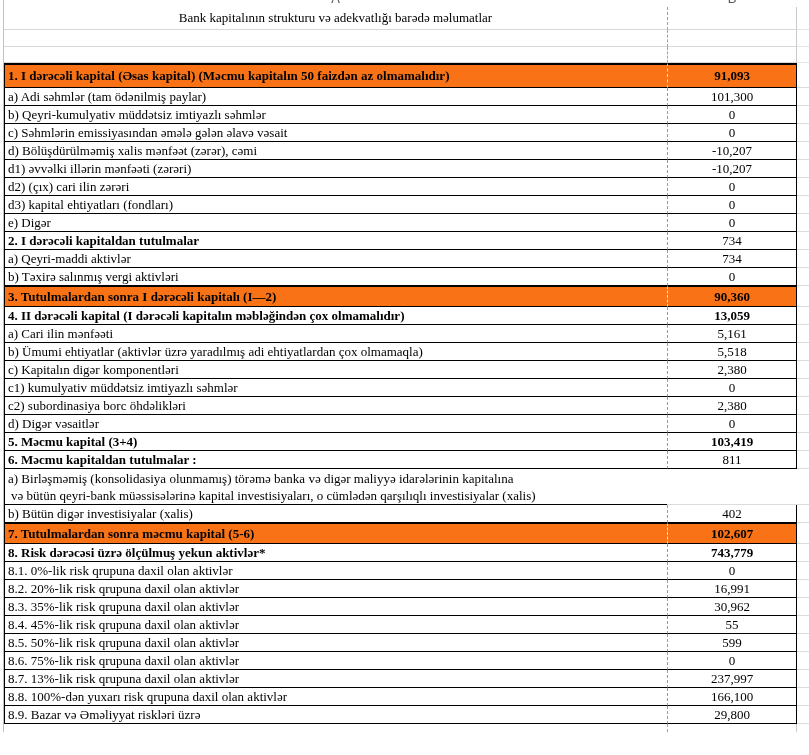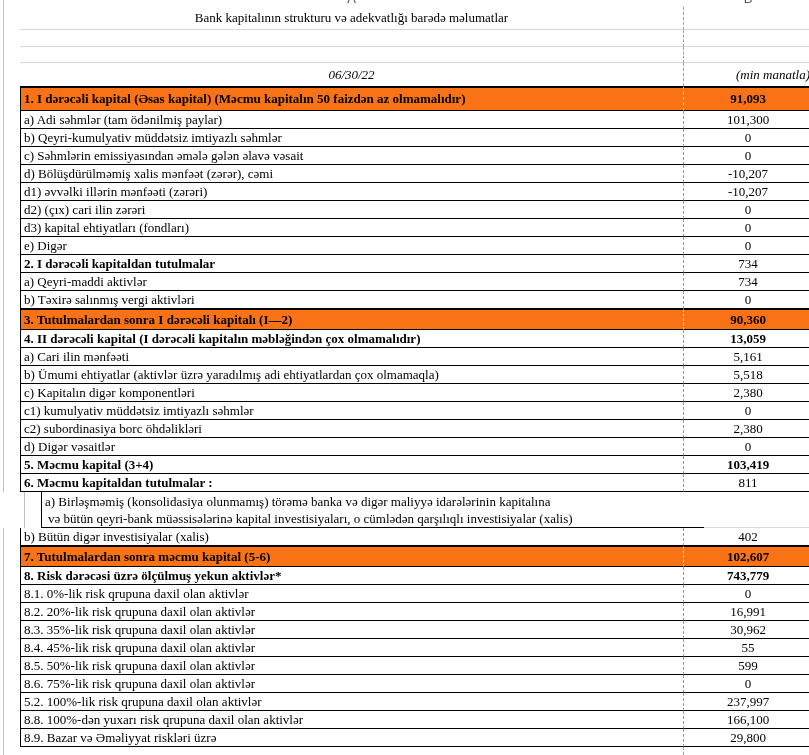--- a/index.html
+++ b/index.html
@@ -8,21 +8,21 @@
     width:809px;height:755px;
     background:#ffffff;
     font-family:"Liberation Serif", serif;
     font-size:13px;color:#000;
     overflow:hidden;
     box-sizing:border-box;
   }
   .row{display:flex;box-sizing:border-box;}
   .row > div{box-sizing:border-box;overflow:hidden;}
   .c-left{width:4px;flex:0 0 4px;border-right:1px solid #c0c0c0;}
-  .c-a{width:663px;flex:0 0 663px;display:flex;align-items:center;padding-left:3px;margin-left:16px;}
+  .c-a{width:663px;flex:0 0 663px;display:flex;align-items:center;padding-left:3px;}
   .c-b{width:130px;flex:0 0 130px;display:flex;align-items:center;justify-content:center;text-align:center;}
   .c-r{width:12px;flex:1 1 auto;}
 
   
   .top .c-a{border-bottom:1px solid #d8d8d8;}
   .top .c-b{border-bottom:1px solid #d8d8d8;border-left:1px dashed #a0a0a0;border-right:1px solid #c8c8c8;}
   .top .c-r{border-bottom:1px solid #e4e4e4;}
 
   
   .hdr{height:7px;}
@@ -40,21 +40,21 @@
   .date-row .c-b{justify-content:flex-end;font-style:italic;padding-right:2px;}
   .date-row .c-a,.date-row .c-b{border-bottom:none;}
 
   
   .t .c-a{border-left:1px solid #000;border-bottom:1px solid #000;}
   .t .c-b{border-left:1px dashed #9a9a9a;border-right:1px solid #000;border-bottom:1px solid #000;}
   .t .c-r{border-bottom:1px solid #dcdcdc;}
   .t{height:18px;}
   .t.h25{height:25px;}
   .t.h21{height:21px;}
-  .t.h36{height:36px;padding-left:21px;}
+  .t.h36{height:36px;}
   .t.green .c-a,.t.green .c-b{background:#f97316;font-weight:bold;border-top:1px solid #000;}
   .t.green .c-b{border-left:1px dashed #dff0c8;}
   .t.first .c-a,.t.first .c-b{border-top:2px solid #000;}
   .t.boldlabel .c-a{font-weight:bold;}
   .t.boldval .c-b{font-weight:bold;}
   .t.indent .c-a{}
   .t.two .c-a{display:block;padding-top:1px;line-height:17px;}
   .t.two .c-a .l2{padding-left:3px;}
 
   
@@ -92,30 +92,20 @@
     <div class="c-b"></div>
     <div class="c-r"></div>
   </div>
   <div class="row top empty2">
     <div class="c-left"></div>
     <div class="c-a"></div>
     <div class="c-b"></div>
     <div class="c-r"></div>
   </div>
 
-  <div class="row top date-row">
-    <div class="c-left"></div>
-    <div class="c-a">
-      <span>06/30/22</span>
-    </div>
-    <div class="c-b">
-      <span>(min manatla)</span>
-    </div>
-    <div class="c-r"></div>
-  </div>
 
   <div id="tbody">
       <div class="t row green first h25">
         <div class="c-left"></div>
         <div class="c-a">
           <span>1. I dərəcəli kapital (Əsas kapital) (Məcmu kapitalın 50 faizdən  az olmamalıdır)</span>
         </div>
         <div class="c-b">
           <span>91,093</span>
         </div>
@@ -425,21 +415,21 @@
           <span>8.6.  75%-lik risk qrupuna daxil olan aktivlər</span>
         </div>
         <div class="c-b">
           <span>0</span>
         </div>
         <div class="c-r"></div>
       </div>
       <div class="t row ">
         <div class="c-left"></div>
         <div class="c-a">
-          <span>5.2.  100%-lik risk qrupuna daxil olan aktivlər</span>
+          <span>8.7.  13%-lik risk qrupuna daxil olan aktivlər</span>
         </div>
         <div class="c-b">
           <span>237,997</span>
         </div>
         <div class="c-r"></div>
       </div>
       <div class="t row ">
         <div class="c-left"></div>
         <div class="c-a">
           <span>8.8. 100%-dən yuxarı risk qrupuna daxil olan aktivlər</span>

